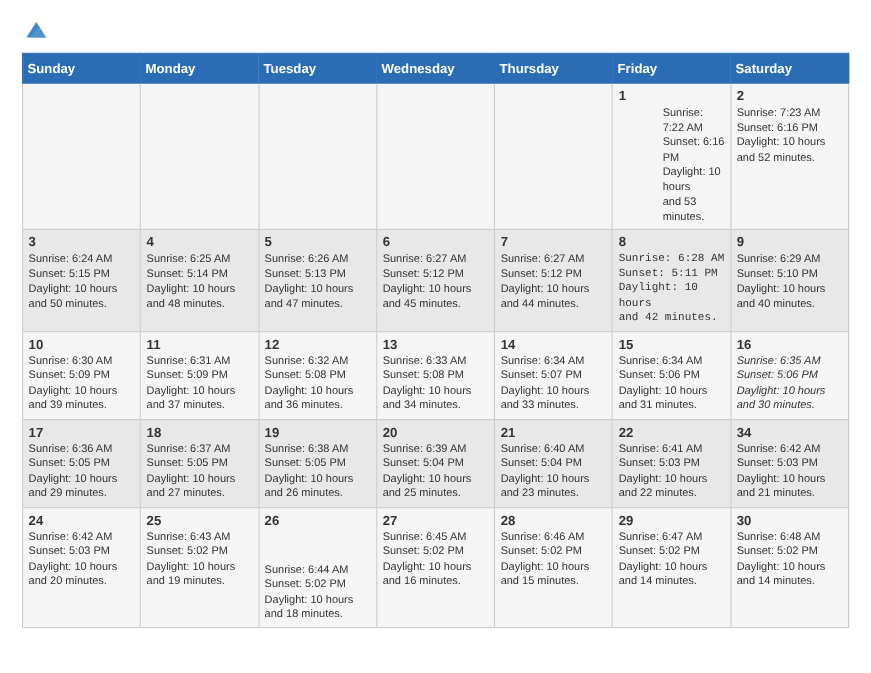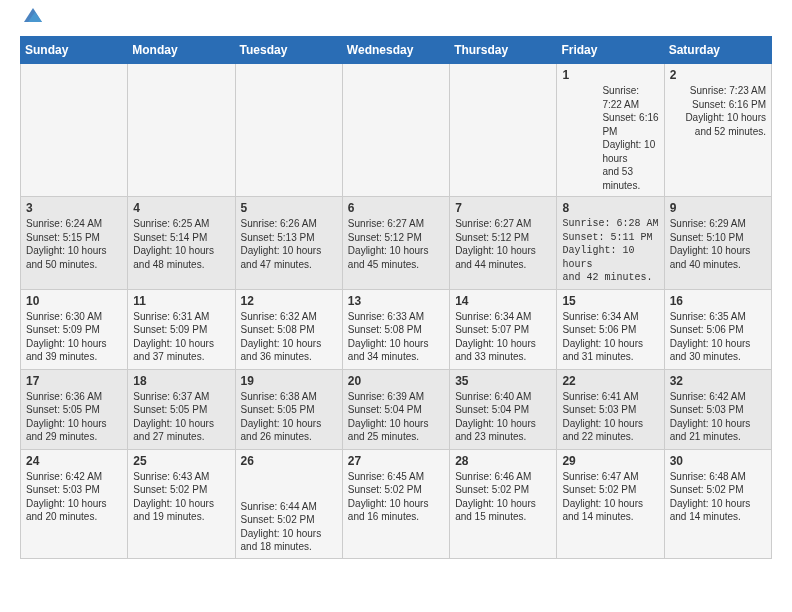--- a/index.html
+++ b/index.html
@@ -4,21 +4,21 @@
   <style>
     * { box-sizing: border-box; margin: 0; padding: 0; }
     body {
       font-family: Arial, sans-serif;
       background: #fff;
       width: 792px;
       min-height: 612px;
     }
     .page {
       width: 792px;
-      padding: 4px 20px 16px 20px;
+      padding: 16px 20px 16px 20px;
     }
     .header {
       display: flex;
       justify-content: space-between;
       align-items: flex-start;
       margin-bottom: 10px;
     }
     .logo {
       display: flex;
       align-items: flex-start;
@@ -138,21 +138,21 @@
           <td class="empty-cell"></td>
           <td>
             <span class="day-number">1</span>
             <div class="day-info" style="white-space: pre-line; margin-left: 40px;">Sunrise: 7:22 AM
 Sunset: 6:16 PM
 Daylight: 10 hours
 and 53 minutes.</div>
           </td>
           <td>
             <span class="day-number">2</span>
-            <div class="day-info" style="white-space: pre-line; text-align: right;">Sunrise: 7:23 AM
+            <div class="day-info" style="white-space: pre-line;">Sunrise: 7:23 AM
 Sunset: 6:16 PM
 Daylight: 10 hours
 and 52 minutes.</div>
           </td>
         </tr>
         <tr>
           <td>
             <span class="day-number">3</span>
             <div class="day-info" style="white-space: pre-line;">Sunrise: 6:24 AM
 Sunset: 5:15 PM
@@ -240,21 +240,21 @@
           </td>
           <td>
             <span class="day-number">15</span>
             <div class="day-info" style="white-space: pre-line;">Sunrise: 6:34 AM
 Sunset: 5:06 PM
 Daylight: 10 hours
 and 31 minutes.</div>
           </td>
           <td>
             <span class="day-number">16</span>
-            <div class="day-info" style="white-space: pre-line;">Sunrise: 6:35 AM
+            <div class="day-info" style="white-space: pre-line; font-style: italic;">Sunrise: 6:35 AM
 Sunset: 5:06 PM
 Daylight: 10 hours
 and 30 minutes.</div>
           </td>
         </tr>
         <tr>
           <td>
             <span class="day-number">17</span>
             <div class="day-info" style="white-space: pre-line;">Sunrise: 6:36 AM
 Sunset: 5:05 PM
@@ -276,35 +276,35 @@
 and 26 minutes.</div>
           </td>
           <td>
             <span class="day-number">20</span>
             <div class="day-info" style="white-space: pre-line;">Sunrise: 6:39 AM
 Sunset: 5:04 PM
 Daylight: 10 hours
 and 25 minutes.</div>
           </td>
           <td>
-            <span class="day-number">35</span>
+            <span class="day-number">21</span>
             <div class="day-info" style="white-space: pre-line;">Sunrise: 6:40 AM
 Sunset: 5:04 PM
 Daylight: 10 hours
 and 23 minutes.</div>
           </td>
           <td>
             <span class="day-number">22</span>
             <div class="day-info" style="white-space: pre-line;">Sunrise: 6:41 AM
 Sunset: 5:03 PM
 Daylight: 10 hours
 and 22 minutes.</div>
           </td>
           <td>
-            <span class="day-number">32</span>
+            <span class="day-number">34</span>
             <div class="day-info" style="white-space: pre-line;">Sunrise: 6:42 AM
 Sunset: 5:03 PM
 Daylight: 10 hours
 and 21 minutes.</div>
           </td>
         </tr>
         <tr>
           <td>
             <span class="day-number">24</span>
             <div class="day-info" style="white-space: pre-line;">Sunrise: 6:42 AM

